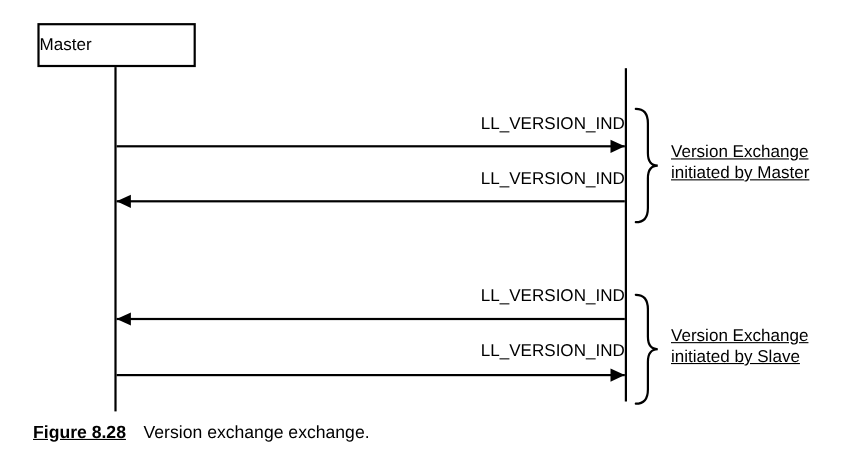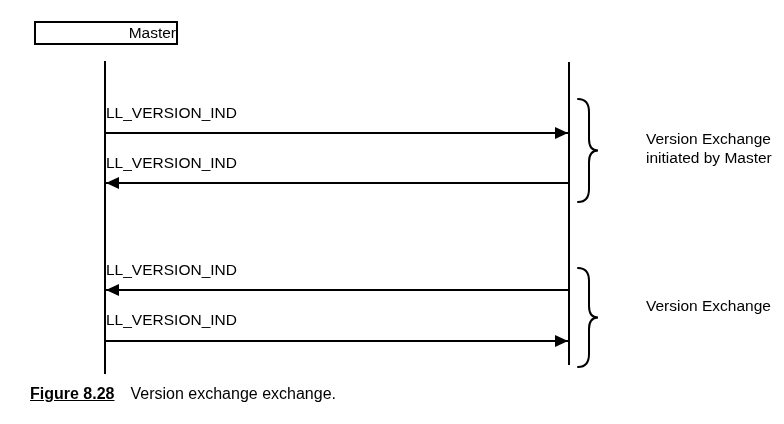--- a/index.html
+++ b/index.html
@@ -12,43 +12,43 @@
     width: 784px;
     height: 424px;
     background: #ffffff;
     font-family: "Liberation Sans", "DejaVu Sans", sans-serif;
     color: #000000;
     overflow: hidden;
   }
   .actor-box {
     position: absolute;
     width: 144px;
-    height: 24px;
+    height: 40px;
     border: 2px solid #000000;
     box-sizing: border-box;
     display: flex;
     align-items: center;
-    justify-content: flex-end;
+    justify-content: flex-start;
     font-size: 15.5px;
     background: #ffffff;
   }
   .actor-master { left: 34px; top: 21px; }
   .actor-slave  { left: 498px; top: 22px; }
   .lifeline {
     position: absolute;
     width: 2px;
     background: #000000;
   }
   .lifeline-master { left: 104px; top: 61px; height: 313px; }
   .lifeline-slave  { left: 568px; top: 62px; height: 303px; }
   .msg-label {
     position: absolute;
     left: 106px;
     width: 462px;
-    text-align: left;
+    text-align: right;
     font-size: 15.5px;
     white-space: nowrap;
   }
   .msg-line {
     position: absolute;
     left: 106px;
     width: 462px;
     height: 0;
     border-top: 2px solid #000000;
   }
@@ -68,24 +68,25 @@
     width: 462px;
     text-align: center;
     font-size: 15.5px;
   }
   .brace {
     position: absolute;
     left: 576px;
   }
   .annotation {
     position: absolute;
-    left: 646px;
+    left: 610px;
     font-size: 15.5px;
     line-height: 19px;
     white-space: nowrap;
+    text-decoration: underline;
   }
   .annotation-master { top: 129px; }
   .annotation-slave  { top: 296px; }
   .caption {
     position: absolute;
     left: 30px;
     top: 385px;
     font-size: 16px;
     white-space: nowrap;
   }
@@ -126,19 +127,20 @@
   <div class="annotation annotation-master">
     <div>Version Exchange</div>
     <div>initiated by Master</div>
   </div>
 
   <svg class="brace" style="top:266px;" width="24" height="103" viewBox="0 0 24 103">
     <path d="M 2,2 Q 13,2 13,15 L 13,40 Q 13,51.5 22,51.5 Q 13,51.5 13,63 L 13,88 Q 13,101 2,101" fill="none" stroke="#000000" stroke-width="2" stroke-linecap="round"></path>
   </svg>
   <div class="annotation annotation-slave">
     <div>Version Exchange</div>
+    <div>initiated by Slave</div>
   </div>
 
   <div class="caption">
     <span class="fig-label">Figure 8.28</span><span>Version exchange exchange.</span>
   </div>
 
 </div>
 
 </body></html>

